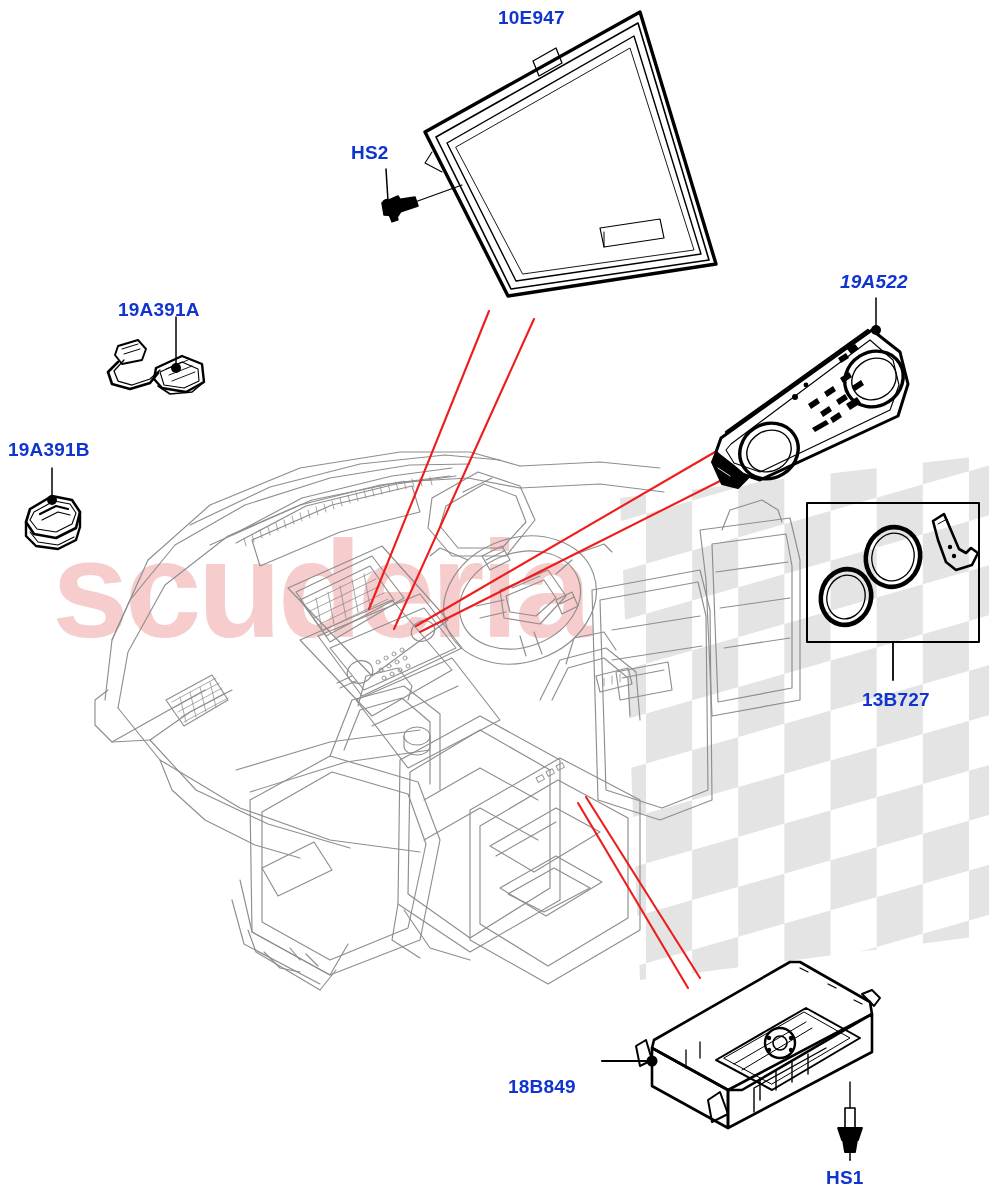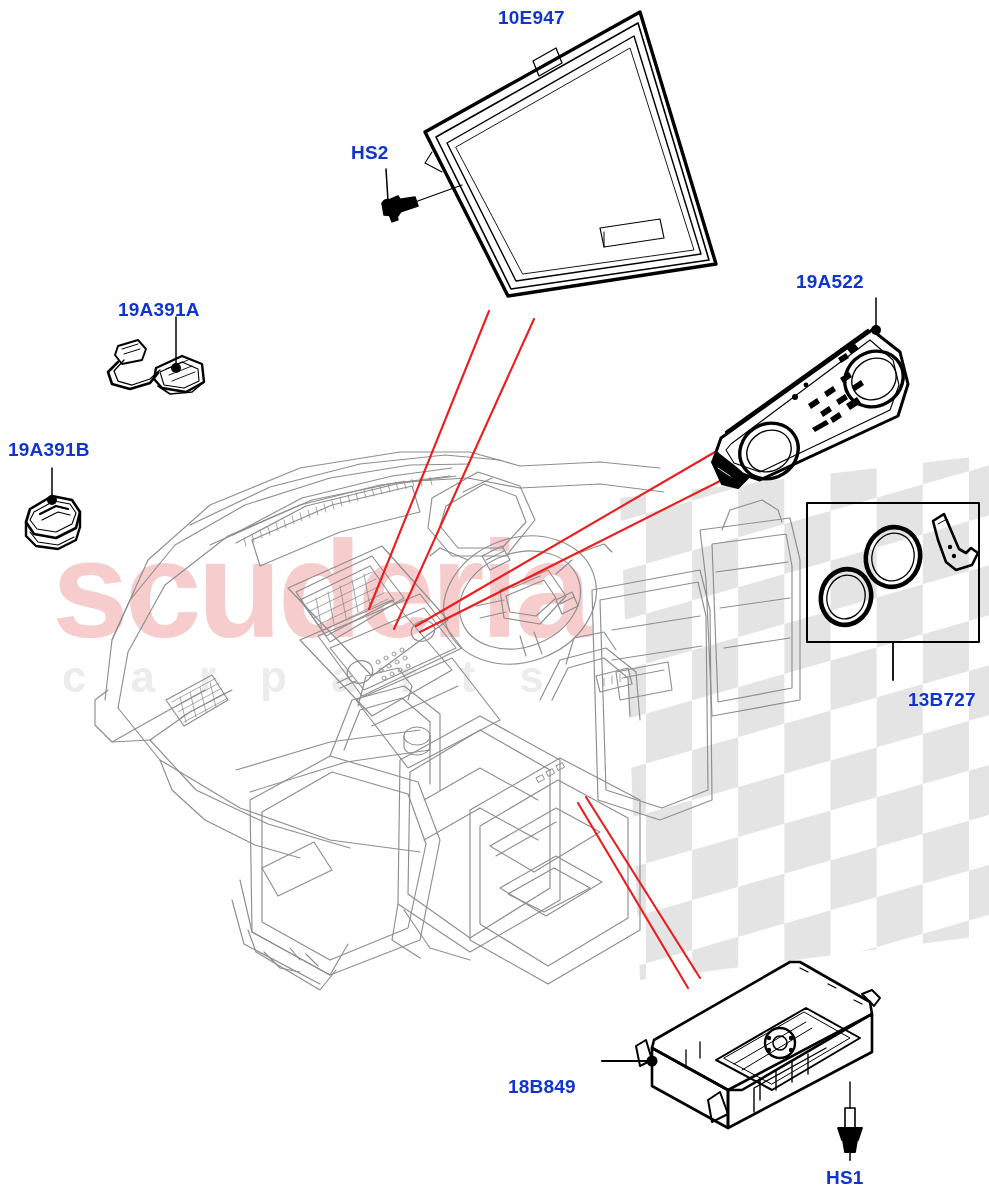--- a/index.html
+++ b/index.html
@@ -73,21 +73,20 @@
       <clipPath id="chkclip">
         <polygon points="620,498 989,455 989,935 640,980"></polygon>
       </clipPath>
     </defs>
     <g clip-path="url(#chkclip)">
       <rect x="600" y="430" width="420" height="580" fill="url(#chk)"></rect>
     </g>
   </svg>
 
   <div class="wm-main">scuderia</div>
-  <div class="wm-sub">carparts</div>
 
   <svg class="layer" viewBox="0 0 989 1200" aria-hidden="true">
     <g fill="none" stroke="#8e8e8e" stroke-width="1.15" stroke-linejoin="round" stroke-linecap="round">
 
       <path d="M105 700 L112 640 L148 560 L210 505 L300 468 L400 452 L470 452 L520 466"></path>
       <path d="M112 640 L130 600 L175 545 L245 505 L330 478 L410 465 L470 464"></path>
       <path d="M118 708 L128 652 L165 585 L228 536 L312 500 L400 482 L468 478 L520 488"></path>
 
       <path d="M190 525 L270 487 L360 464 L445 455 L500 460"></path>
       <path d="M210 545 L300 505 L380 485 L450 476"></path>
@@ -500,21 +499,21 @@
   </svg>
 
   <div class="lbl" style="left:498px; top:8px;">10E947</div>
 
   <div class="lbl" style="left:351px; top:143px;">HS2</div>
 
   <div class="lbl" style="left:118px; top:300px;">19A391A</div>
 
   <div class="lbl" style="left:8px; top:440px;text-align:right;">19A391B</div>
 
-  <div class="lbl" style="left:796px; top:272px;">19A522</div>
-
-  <div class="lbl" style="left:862px; top:690px;margin-left:46px;">13B727</div>
+  <div class="lbl" style="left:840px; top:272px;font-style:italic;">19A522</div>
+
+  <div class="lbl" style="left:862px; top:690px;">13B727</div>
 
   <div class="lbl" style="left:508px; top:1077px;">18B849</div>
 
   <div class="lbl" style="left:826px; top:1168px;">HS1</div>
 
 </div>
 
 </body></html>

